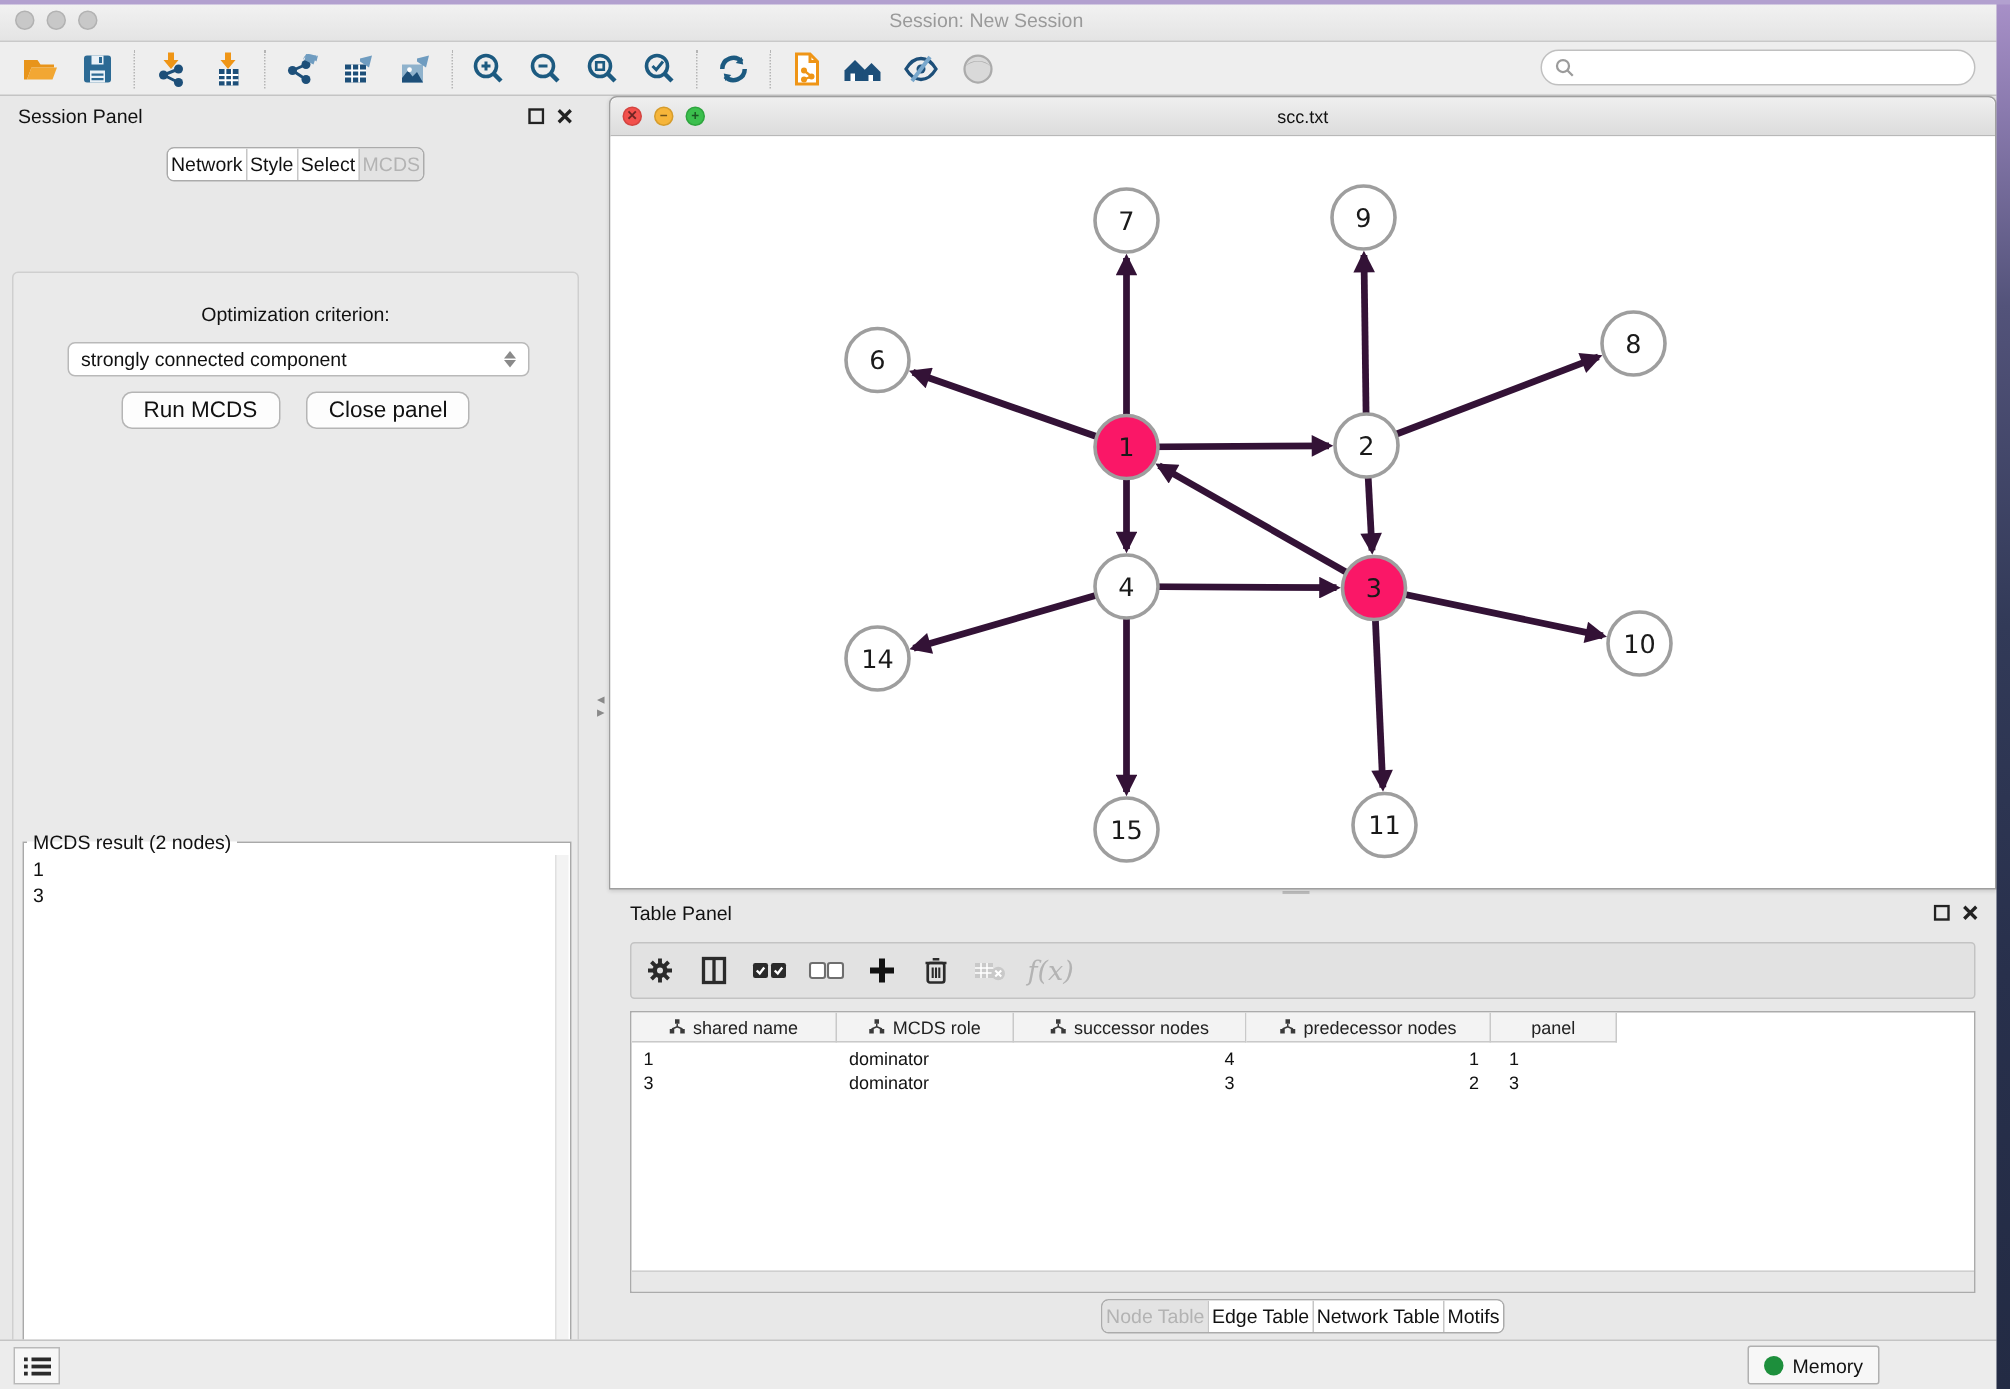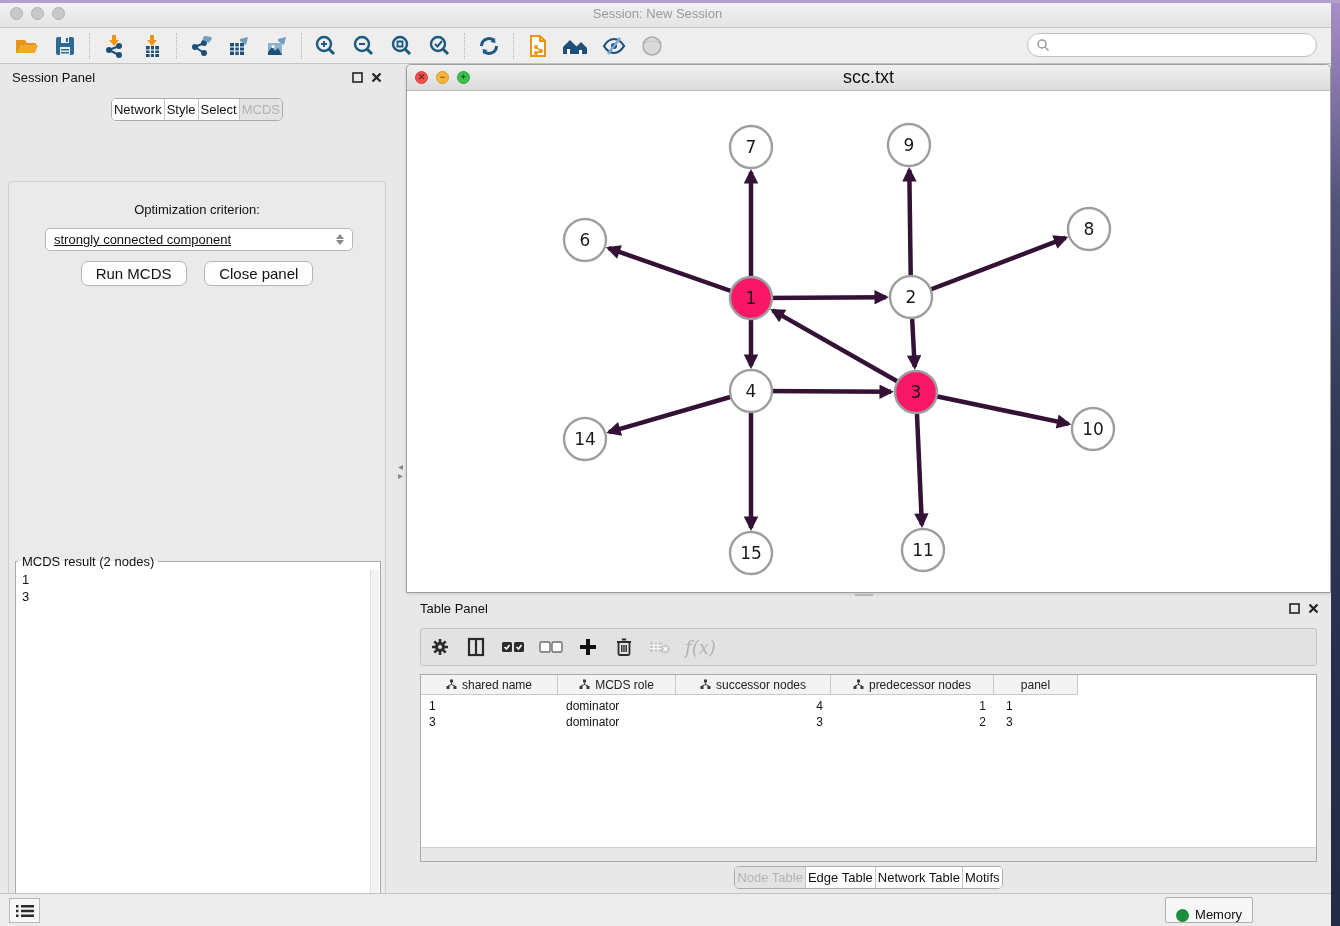--- a/index.html
+++ b/index.html
@@ -46,21 +46,21 @@
   .tabs-row { display:flex; justify-content:center; }
   .tab-group { display:inline-flex; border:1px solid #ababab; border-radius:5px; overflow:hidden; background:#fff; }
   .tab { padding:3px 2px; font-size:13px; background:#fff; color:#111; border-left:1px solid #c6c6c6; cursor:default; }
   .tab:first-child { border-left:none; }
   .tab.selected { background:#e3e3e3; color:#b3b3b3; }
   #mcds-panel { position:absolute; left:8px; top:117px; width:378px; height:763px;
     border:1px solid #cfcfcf; border-radius:4px; background:#eaeaea; }
   #opt-label { text-align:center; margin-top:20px; font-size:13px; }
   #criterion-select { position:absolute; left:36px; top:46px; width:308px; height:23px;
     background:#fff; border:1px solid #b9b9b9; border-radius:5px;
-    display:flex; align-items:center; padding:0 8px; font-size:13px;text-decoration:underline; }
+    display:flex; align-items:center; padding:0 8px; font-size:13px; }
   .updown { margin-left:auto; display:flex; flex-direction:column; gap:1px; }
   .updown i { width:0; height:0; border-left:4px solid transparent; border-right:4px solid transparent; display:block; }
   .updown .up { border-bottom:5px solid #8a8a8a; }
   .updown .dn { border-top:5px solid #8a8a8a; }
   .btn { background:#fdfdfd; border:1px solid #b5b5b5; border-radius:7px;
     font-size:15px; padding:3px 14px; color:#111; }
   #panel-buttons { position:absolute; top:79px; left:0; width:100%; text-align:center; }
   #panel-buttons .btn { margin:0 7px; }
   #result-fieldset { position:absolute; left:6px; top:372px; width:366px; height:382px;
     border:1px solid #a9a9a9; background:#fff; }
@@ -75,21 +75,21 @@
     box-shadow:0 1px 3px rgba(0,0,0,.15); }
   #net-titlebar { height:26px; background:linear-gradient(#efefef,#dcdcdc);
     border-bottom:1px solid #b8b8b8; border-radius:5px 5px 0 0;
     display:flex; align-items:center; padding:0 8px; position:relative; }
   .mac-dot { width:13px; height:13px; border-radius:50%; margin-right:8px;
     display:flex; align-items:center; justify-content:center;
     font-size:9px; font-weight:bold; color:rgba(0,0,0,.55); line-height:1; }
   .mac-red { background:#f2504c; border:1px solid #d44440; }
   .mac-yellow { background:#f6b53a; border:1px solid #d69c2c; }
   .mac-green { background:#3bbf4d; border:1px solid #2ea53e; }
-  #net-title { position:absolute; left:0; right:0; text-align:center; font-size:18px; color:#111; }
+  #net-title { position:absolute; left:0; right:0; text-align:center; font-size:12px; color:#111; }
   #graph-canvas { position:relative; width:100%; height:501px; background:#fff; }
 
   
   #v-splitter-handle { position:absolute; left:396px; top:462px; width:9px; height:18px;
     color:#8a8a8a; font-size:10px; line-height:9px; text-align:center; }
   #h-splitter-handle { position:absolute; left:855px; top:589px; width:18px; height:7px;
     border-top:2px solid #bdbdbd; border-bottom:2px solid #bdbdbd; }
 
   
   #table-panel { position:absolute; left:406px; top:595px; width:925px; height:298px; }
@@ -113,21 +113,21 @@
     background:#e8e8e8; border-top:1px solid #cfcfcf; }
   #table-tabs { position:absolute; left:0; width:100%; top:271px; display:flex; justify-content:center; }
 
   
   #statusbar { position:absolute; left:0; top:893px; width:1331px; height:33px;
     background:#ececec; border-top:1px solid #c4c4c4; }
   #list-button { position:absolute; left:9px; top:4px; width:31px; height:25px;
     background:#f7f7f7; border:1px solid #b9b9b9; display:flex; align-items:center; justify-content:center; }
   #memory-button { position:absolute; right:78px; top:3px; height:26px;
     background:#f7f7f7; border:1px solid #b0b0b0; border-radius:2px;
-    display:flex; align-items:flex-end; gap:6px; padding:0 10px; font-size:13px; }
+    display:flex; align-items:center; gap:6px; padding:0 10px; font-size:13px; }
   #memory-dot { width:13px; height:13px; border-radius:50%; background:#1d8f3c; }
 
   svg { display:block; }
 </style>
 </head>
 <body>
 
 <div id="desktop-top"></div>
 <div id="desktop-right"></div>
 

